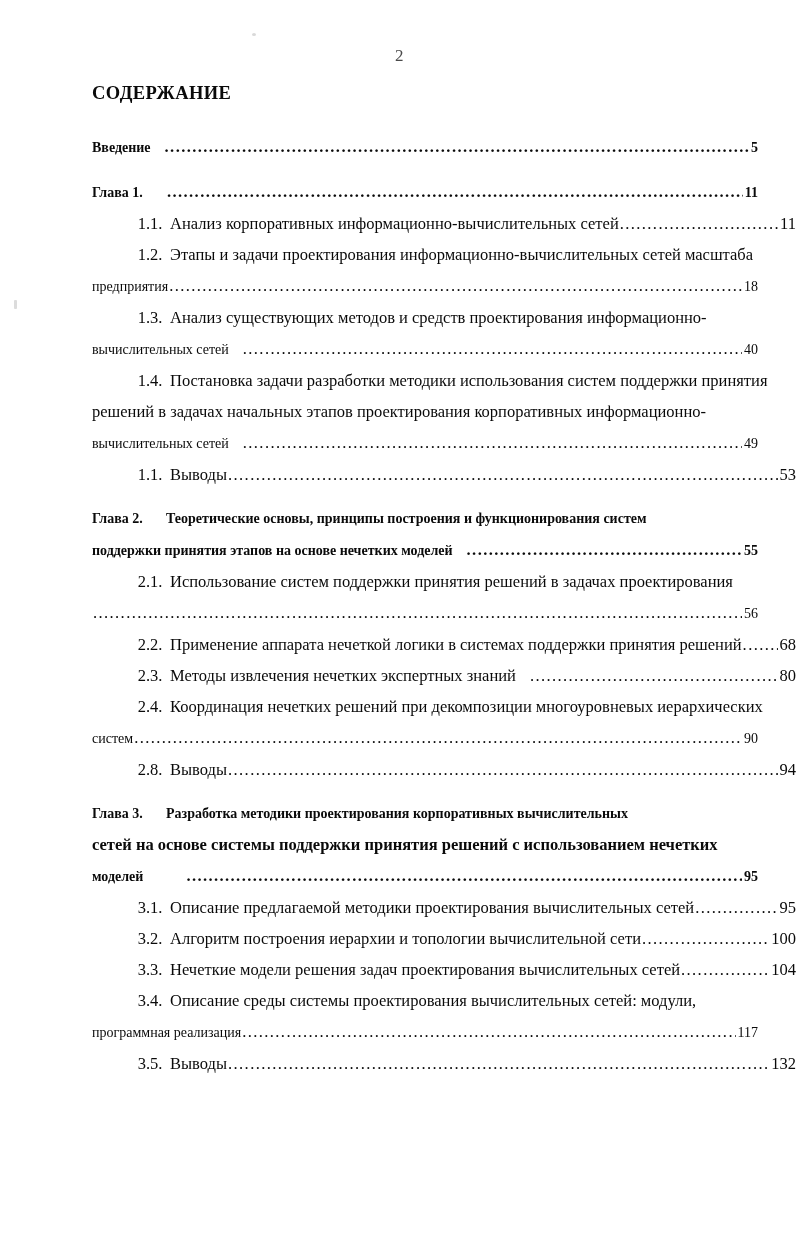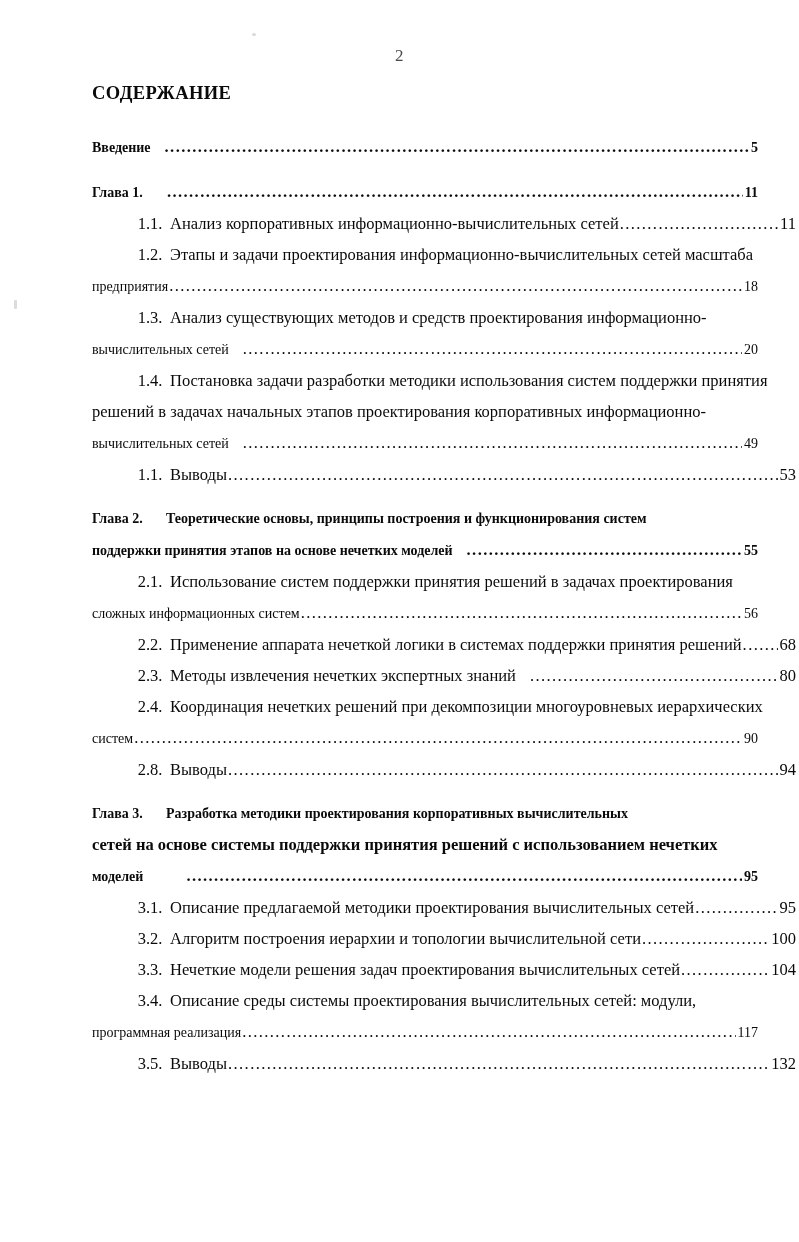--- a/index.html
+++ b/index.html
@@ -158,21 +158,21 @@
       <span class="pageno">18</span>
     </div>
 
     <div class="entry sub">
       <span class="num">1.3.</span>
       <span class="label">Анализ существующих методов и средств проектирования информационно-</span>
     </div>
     <div class="entry gap-sm">
       <span class="label">вычислительных сетей</span>
       <span class="leaders"></span>
-      <span class="pageno">20</span>
+      <span class="pageno">40</span>
     </div>
 
     <div class="entry sub">
       <span class="num">1.4.</span>
       <span class="label">Постановка задачи разработки методики использования систем поддержки принятия</span>
     </div>
     <div class="wrap-line">решений в задачах начальных этапов проектирования корпоративных информационно-</div>
     <div class="entry gap-sm">
       <span class="label">вычислительных сетей</span>
       <span class="leaders"></span>
@@ -194,21 +194,20 @@
       <span class="label">поддержки принятия этапов на основе нечетких моделей</span>
       <span class="leaders"></span>
       <span class="pageno">55</span>
     </div>
 
     <div class="entry sub">
       <span class="num">2.1.</span>
       <span class="label">Использование систем поддержки принятия решений в задачах проектирования</span>
     </div>
     <div class="entry">
-      <span class="label">сложных информационных систем</span>
       <span class="leaders"></span>
       <span class="pageno">56</span>
     </div>
 
     <div class="entry sub">
       <span class="num">2.2.</span>
       <span class="label">Применение аппарата нечеткой логики в системах поддержки принятия решений</span>
       <span class="leaders"></span>
       <span class="pageno">68</span>
     </div>

